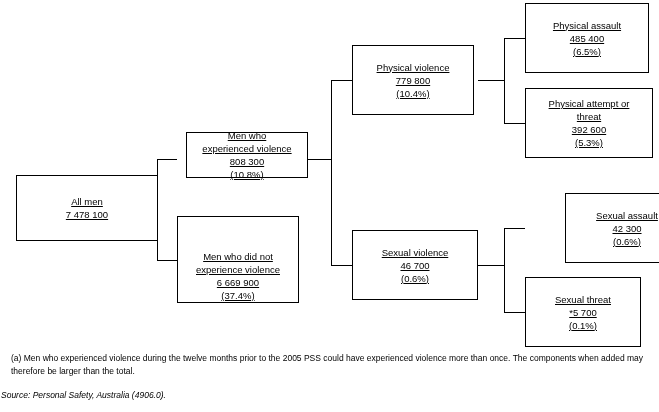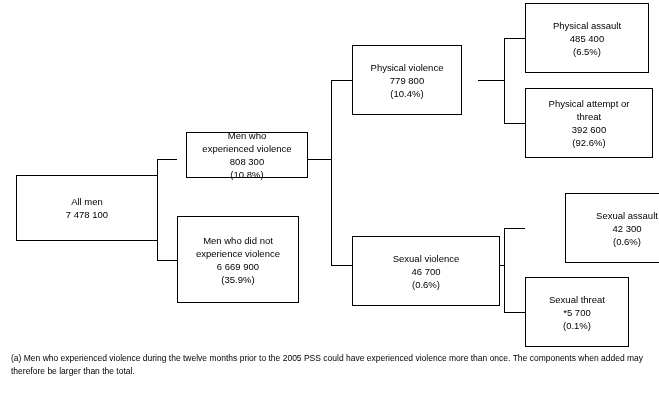--- a/index.html
+++ b/index.html
@@ -32,31 +32,32 @@
     align-items: center;
     justify-content: center;
     text-align: center;
     font-size: 9.5px;
     line-height: 13px;
     color: #000000;
   }
   .node .ln {
     display: block;
     white-space: nowrap;
+    text-decoration: underline;
   }
   
   #node-all-men        { left: 16px;  top: 175px; width: 142px; height: 66px; }
   #node-exp-violence   { left: 186px; top: 132px; width: 122px; height: 46px; }
-  #node-noexp-violence { left: 177px; top: 216px; width: 122px; height: 87px; }
-  #node-phys-violence  { left: 352px; top: 45px;  width: 110px; height: 70px; }
-  #node-sex-violence   { left: 352px; top: 236px; width: 148px; height: 70px; }
+  #node-noexp-violence { left: 177px; top: 216px; width: 122px; height: 87px; justify-content: flex-end; }
+  #node-phys-violence  { left: 352px; top: 45px;  width: 122px; height: 70px; }
+  #node-sex-violence   { left: 352px; top: 230px; width: 126px; height: 70px; }
   #node-phys-assault   { left: 525px; top: 3px;   width: 124px; height: 70px; }
   #node-phys-threat    { left: 525px; top: 88px;  width: 128px; height: 70px; }
   #node-sex-assault    { left: 525px; top: 193px; width: 124px; height: 70px; margin-left: 40px; }
-  #node-sex-threat     { left: 525px; top: 277px; width: 104px; height: 70px; }
+  #node-sex-threat     { left: 525px; top: 277px; width: 116px; height: 70px; }
 
   
   .conn {
     position: absolute;
     background: #000000;
   }
   .conn.h { height: 1px; }
   .conn.v { width: 1px; }
 
   
@@ -121,21 +122,21 @@
     <span class="ln">Men who</span>
     <span class="ln">experienced violence</span>
     <span class="ln">808 300</span>
     <span class="ln">(10.8%)</span>
   </div>
 
   <div class="node" id="node-noexp-violence">
     <span class="ln">Men who did not</span>
     <span class="ln">experience violence</span>
     <span class="ln">6 669 900</span>
-    <span class="ln">(35.9%)</span>
+    <span class="ln">(37.4%)</span>
   </div>
 
   <div class="node" id="node-phys-violence">
     <span class="ln">Physical violence</span>
     <span class="ln">779 800</span>
     <span class="ln">(10.4%)</span>
   </div>
 
   <div class="node" id="node-sex-violence">
     <span class="ln">Sexual violence</span>
@@ -146,32 +147,33 @@
   <div class="node" id="node-phys-assault">
     <span class="ln">Physical assault</span>
     <span class="ln">485 400</span>
     <span class="ln">(6.5%)</span>
   </div>
 
   <div class="node" id="node-phys-threat">
     <span class="ln">Physical attempt or</span>
     <span class="ln">threat</span>
     <span class="ln">392 600</span>
-    <span class="ln">(92.6%)</span>
+    <span class="ln">(5.3%)</span>
   </div>
 
   <div class="node" id="node-sex-assault">
     <span class="ln">Sexual assault</span>
     <span class="ln">42 300</span>
     <span class="ln">(0.6%)</span>
   </div>
 
   <div class="node" id="node-sex-threat">
     <span class="ln">Sexual threat</span>
     <span class="ln">*5 700</span>
     <span class="ln">(0.1%)</span>
   </div>
 
 </div>
 
 <div id="footer">
   <div id="footnote">(a) Men who experienced violence during the twelve months prior to the 2005 PSS could have experienced violence more than once. The components when added may therefore be larger than the total.</div>
+  <div id="source-line">Source: Personal Safety, Australia (4906.0).</div>
 </div>
 
 </body></html>

